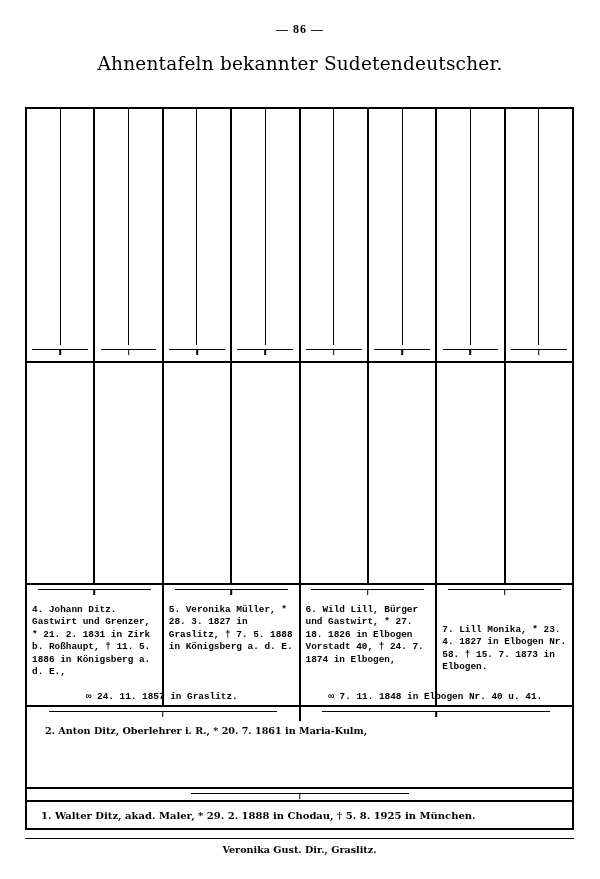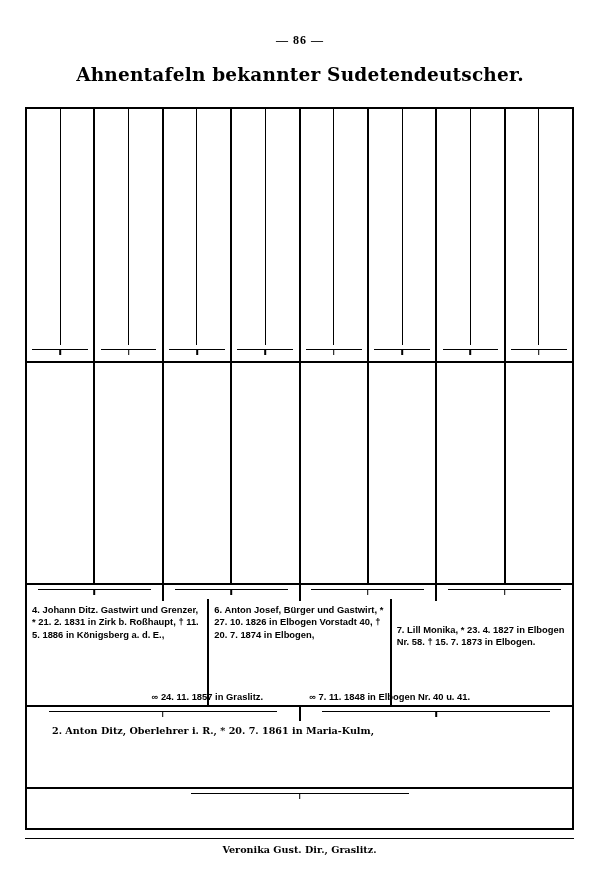--- a/index.html
+++ b/index.html
@@ -13,26 +13,26 @@
   }
   .page{position:relative;width:600px;height:879px;}
 
   
   .pagenum{
     text-align:center;
     font-family:"Liberation Serif", serif;
     font-size:12px;
     font-weight:bold;
     letter-spacing:1px;
-    padding-top:33px;
+    padding-top:22px;
   }
   .title1{
     text-align:center;
     font-family:"DejaVu Serif", serif;
-    font-weight:bold;
+    font-weight:normal;
     font-size:18.5px;
     letter-spacing:0.2px;
     margin-top:16px;
     white-space:nowrap;
   }
   .title2{
     text-align:center;
     font-family:"DejaVu Serif", serif;
     font-weight:bold;
     font-size:13.5px;
@@ -125,21 +125,21 @@
     position:absolute;left:0;top:490px;
     width:100%;height:106px;
     display:flex;
   }
   .g3col{
     flex:1 1 0;
     position:relative;
     border-right:2.2px solid #000;
     box-sizing:border-box;
     padding:5px 4px 20px 5px;
-    font-family:Liberation Sans, sans-serif;
+    font-family:Liberation Mono, monospace;
     font-size:9.4px;
     line-height:12.4px;
     font-weight:bold;
   }
   .g3col:last-child{border-right:none;margin-top:20px;}
   .g3col .body{font-weight:bold;}
   .marr{
     position:absolute;
     bottom:2px;left:0;width:100%;
     text-align:center;
@@ -157,21 +157,21 @@
     border-top:2.2px solid #000;
   }
   .bracecell3{
     flex:1 1 0;position:relative;
     border-right:2.2px solid #000;box-sizing:border-box;
   }
   .bracecell3:last-child{border-right:none;}
 
   
   .gen2{
-    position:absolute;left:11px;top:610px;
+    position:absolute;left:4px;top:610px;
     width:100%;height:68px;
     display:flex;
   }
   .g2col{
     flex:1 1 0;
     position:relative;
     border-right:2.2px solid #000;
     box-sizing:border-box;
     padding:6px 6px 0 14px;
     font-family:"DejaVu Serif", serif;
@@ -306,23 +306,28 @@
     </div>
 
     <div class="gen3">
       <div class="g3col">
         <span>4.</span>
         <span>Johann Ditz.</span>
         <span class="body">Gastwirt und Grenzer, * 21. 2. 1831 in Zirk b. Roßhaupt, † 11. 5. 1886 in Königsberg a. d. E.,</span>
         <div class="marr span2">∞ 24. 11. 1857 in Graslitz.</div>
       </div>
       <div class="g3col">
+        <span>5.</span>
+        <span>Veronika Müller,</span>
+        <span class="body">* 28. 3. 1827 in Graslitz, † 7. 5. 1888 in Königsberg a. d. E.</span>
+      </div>
+      <div class="g3col">
         <span>6.</span>
-        <span>Anton Josef, Bürger</span>
-        <span class="body">und Gastwirt, * 27. 10. 1826 in Elbogen Vorstadt 40, † 20. 7. 1874 in Elbogen,</span>
+        <span>Wild Lill, Bürger</span>
+        <span class="body">und Gastwirt, * 27. 18. 1826 in Elbogen Vorstadt 40, † 24. 7. 1874 in Elbogen,</span>
         <div class="marr span2">∞ 7. 11. 1848 in Elbogen Nr. 40 u. 41.</div>
       </div>
       <div class="g3col">
         <span>7.</span>
         <span>Lill Monika,</span>
         <span class="body">* 23. 4. 1827 in Elbogen Nr. 58. † 15. 7. 1873 in Elbogen.</span>
       </div>
     </div>
 
     <div class="braces3">
@@ -341,20 +346,25 @@
         <span>Oberlehrer i. R., * 20. 7. 1861 in Maria-Kulm,</span>
       </div>
     </div>
 
     <div class="braces4">
       <div class="bracecell4">
           <div class="brace" style="left:30%;right:30%;"></div>
         </div>
     </div>
 
+    <div class="gen1">
+      <span>1.</span>
+      <span>Walter Ditz,</span>
+      <span>akad. Maler, * 29. 2. 1888 in Chodau, † 5. 8. 1925 in München.</span>
+    </div>
 
   </div>
 
   <div class="footrule"></div>
   <div class="editors">
     <div>Veronika Gust. Dir., Graslitz.</div>
   </div>
 
 </div>
 

